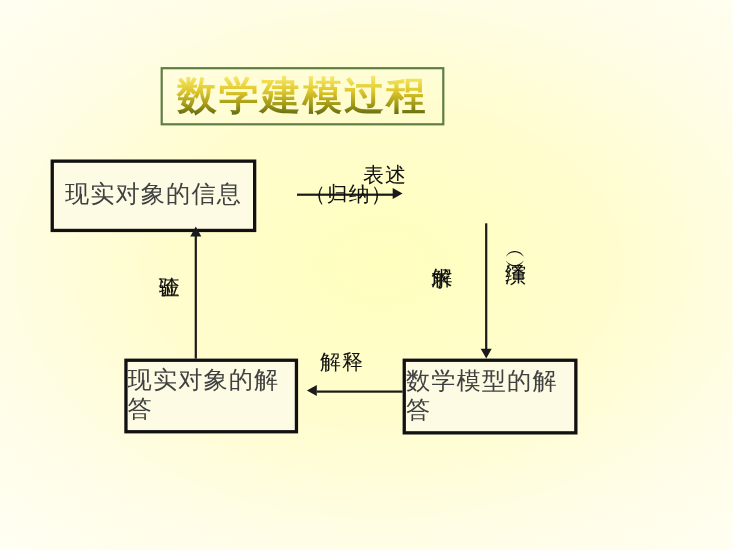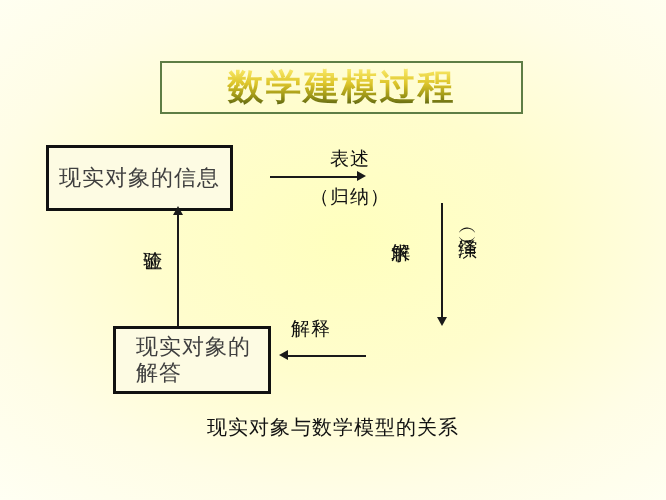--- a/index.html
+++ b/index.html
@@ -18,23 +18,23 @@
     width: 666px;
     height: 500px;
     background:
       radial-gradient(ellipse 78% 72% at 52% 48%, #ffffbe 0%, #fffdcd 38%, #fffde6 70%, #fffff4 100%);
     overflow: hidden;
   }
 
   
   #title-box {
     position: absolute;
-    left: 160px;
+    left: 146px;
     top: 61px;
-    width: 363px;
+    width: 258px;
     height: 53px;
     border: 2px solid #5e7d45;
     background: transparent;
     box-sizing: border-box;
   }
   #title-text {
     position: absolute;
     left: 0;
     top: 0;
     width: 100%;
@@ -83,21 +83,20 @@
     left: 366px;
     top: 143px;
     width: 152px;
     height: 60px;
   }
   #node-real-answer {
     left: 113px;
     top: 326px;
     width: 158px;
     height: 68px;
-    padding-left: 20px;
   }
   #node-model-answer {
     left: 366px;
     top: 326px;
     width: 159px;
     height: 69px;
   }
 
   
   .line-h {
@@ -150,21 +149,21 @@
     font-family: "DejaVu Serif", "Liberation Serif", serif;
     font-size: 19px;
     color: #111111;
     letter-spacing: 1px;
     writing-mode: vertical-rl;
     text-orientation: upright;
     line-height: 1.15;
   }
 
   #label-express   { left: 286px; top: 146px; margin-left: 44px; }
-  #label-induce    { left: 277px; top: 184px; margin-left: 33px; }
+  #label-induce    { left: 277px; top: 164px; }
   #label-interpret { left: 291px; top: 316px; }
 
   #label-verify  { left: 142px; top: 236px; }
   #label-solve   { left: 390px; top: 228px; }
   #label-deduce  { left: 457px; top: 222px; }
 
   
   #caption {
     position: absolute;
     left: 0;
@@ -188,34 +187,36 @@
 
   <div class="node" id="node-info">
     <span>现实对象的信息</span>
   </div>
 
 
   <div class="node" id="node-real-answer">
     <span>现实对象的解答</span>
   </div>
 
+  <div class="node" id="node-model-answer">
+    <span>数学模型的解答</span>
+  </div>
 
   <div class="line-h" style="left:270px; top:176px; width:88px;"></div>
   <div class="arrow arrow-right" style="left:357px; top:171px;"></div>
   <div class="edge-label" id="label-express">表述</div>
   <div class="edge-label" id="label-induce">（归纳）</div>
 
   <div class="line-v" style="left:441px; top:203px; height:115px;"></div>
   <div class="arrow arrow-down" style="left:437px; top:317px;"></div>
   <div class="edge-label-vertical" id="label-solve">求解</div>
   <div class="edge-label-vertical" id="label-deduce">（演绎）</div>
 
   <div class="line-h" style="left:288px; top:355px; width:78px;"></div>
   <div class="arrow arrow-left" style="left:279px; top:350px;"></div>
   <div class="edge-label" id="label-interpret">解释</div>
 
   <div class="line-v" style="left:177px; top:214px; height:112px;"></div>
   <div class="arrow arrow-up" style="left:173px; top:206px;"></div>
   <div class="edge-label-vertical" id="label-verify">验证</div>
 
-  <div id="caption">现实对象与数学模型的关系</div>
 
 </div>
 
 </body></html>

